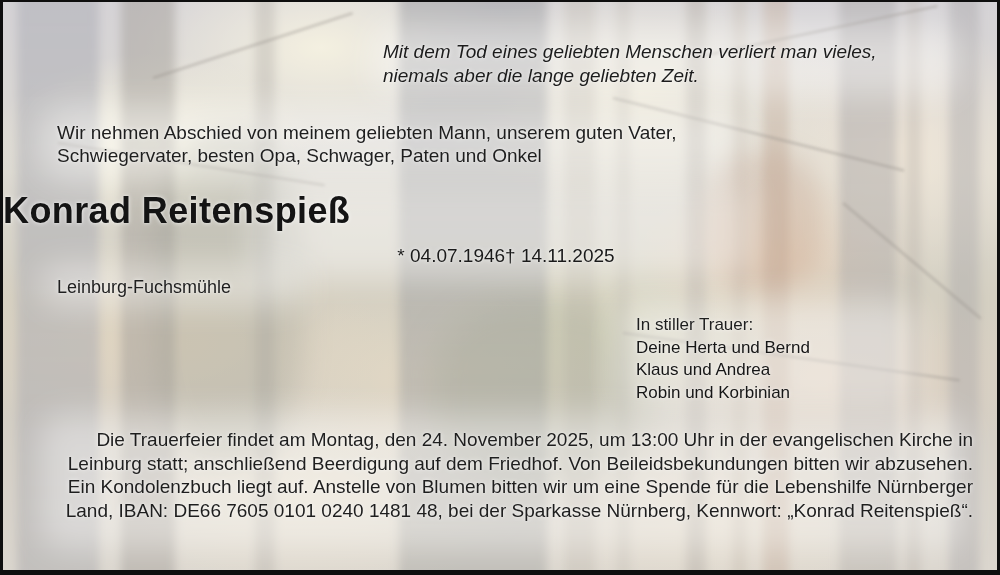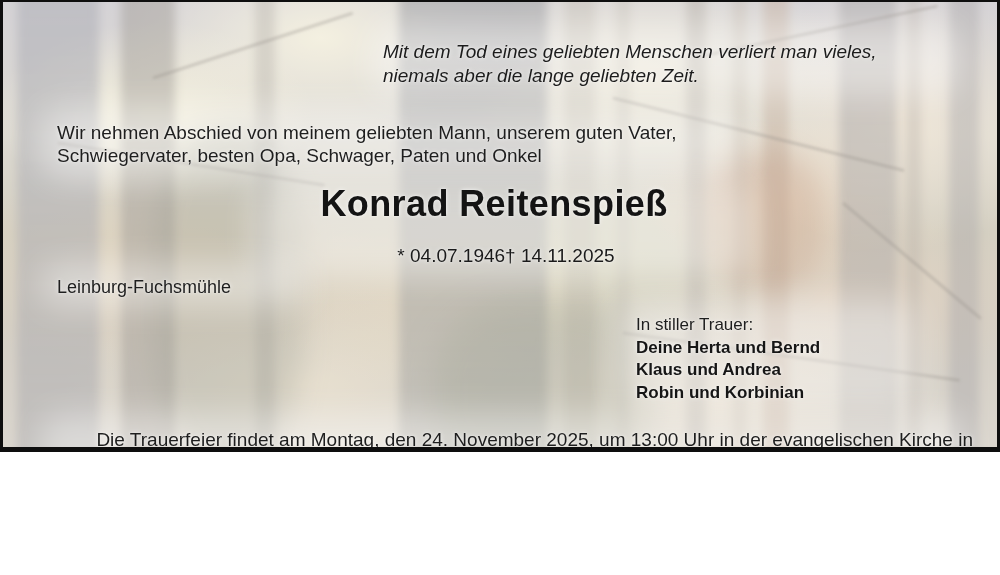--- a/index.html
+++ b/index.html
@@ -1,19 +1,19 @@
 <!DOCTYPE html>
 <html><head>
 <meta charset="utf-8">
 <style>
   html,body { margin:0; padding:0; background:#ffffff; }
   body { width:1000px; height:575px; overflow:hidden; }
 
   .notice {
-    position:relative; width:1000px; height:452px; box-sizing:border-box;
+    position:relative; width:1000px; height:575px; box-sizing:border-box;
     border:solid #0e0e0e; border-width:2px 3px 5px 3px; overflow:hidden;
     font-family:"Liberation Sans","DejaVu Sans",sans-serif; color:#1e1e1e;
     background:#c9c4ba;
   }
 
   
   .photo { position:absolute; inset:0;
     background-image:
       radial-gradient(ellipse 230px 130px at 15% 25%, rgba(247,241,207,0.85), rgba(247,241,207,0) 70%),
       radial-gradient(ellipse 280px 150px at 32% 8%,  rgba(250,244,212,0.80), rgba(250,244,212,0) 70%),
@@ -61,27 +61,27 @@
   .hz-intro { left:36px;  top:105px; width:706px; height:72px; }
   .hz-name  { left:250px; top:178px; width:500px; height:98px; }
   .hz-res   { left:36px;  top:262px; width:270px; height:42px; }
   .hz-mourn { left:614px; top:298px; width:300px; height:112px; }
   .hz-fun   { left:36px;  top:412px; width:928px; height:136px; }
 
   
   .txt { position:absolute; margin:0; text-shadow:0 0 5px rgba(255,255,255,0.7),0 0 2px rgba(255,255,255,0.5); }
   .epigraph  { left:380px; top:38px; font-style:italic; font-size:19px; line-height:24px; color:#1c1c1c; }
   .intro     { left:54px;  top:119px; width:668px; font-size:19px; line-height:23px; }
-  .name      { left:0; right:12px; top:181px; text-align:center; font-size:36px; font-weight:700;
+  .name      { left:0; right:12px; top:188px; text-align:left; font-size:36px; font-weight:700;
                letter-spacing:0.4px; color:#141414; }
   .dates     { left:0; right:16px; top:243px; display:flex; justify-content:center; 
                font-size:19px; color:#1a1a1a;margin-left:28px; }
   .residence { left:54px; top:275px; font-size:18px; }
   .mourners  { left:633px; top:312px; font-size:17px; line-height:22.5px; }
-  .m-name    { font-weight:700; color:#161616; }
+  .m-name    { font-weight:400; color:#161616; }
   .funeral   { left:54px; top:426px; width:916px; font-size:19px; line-height:23.5px;text-align:right; }
 </style>
 </head>
 <body>
 
 <div class="notice">
 
   <div class="photo">
     <div class="trunk t1"></div>
     <div class="trunk t2"></div>

